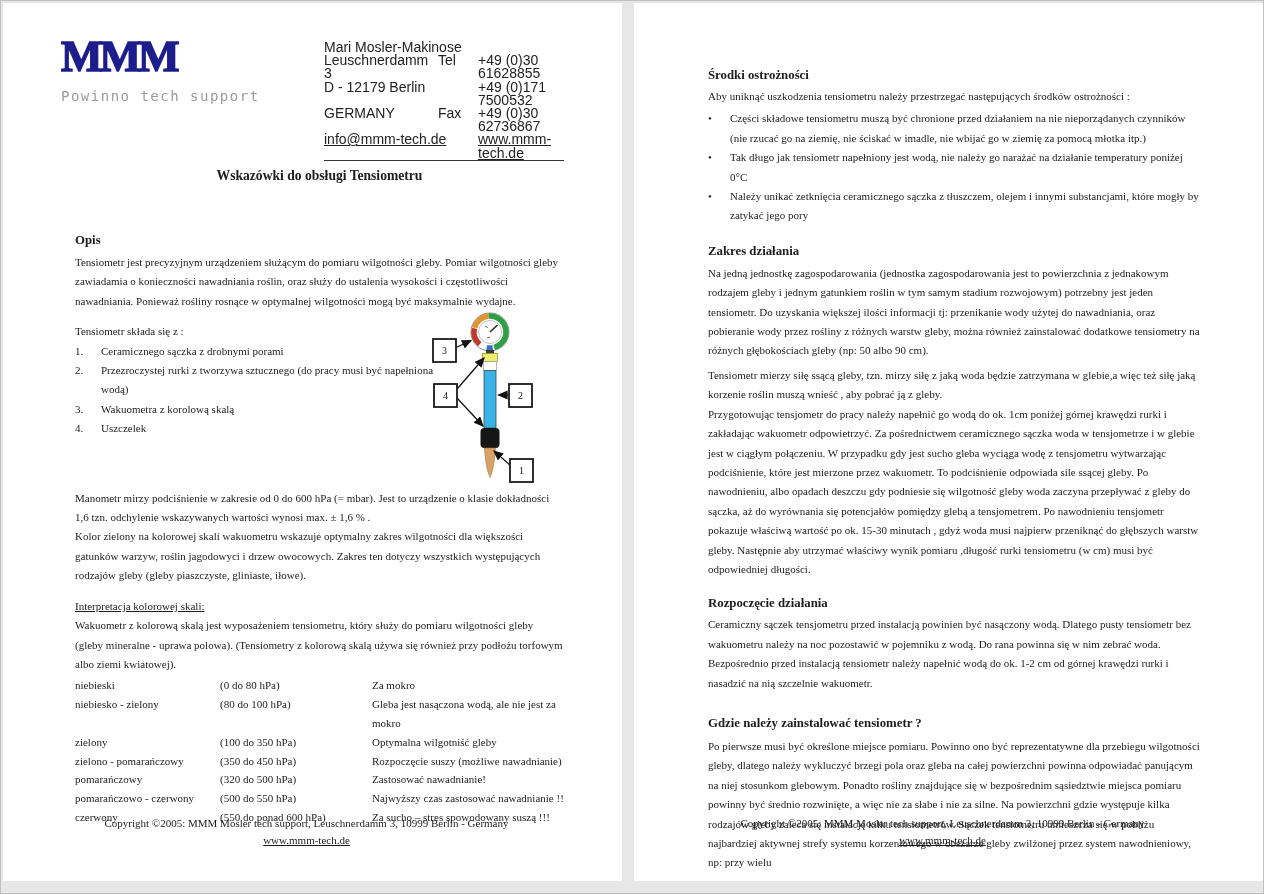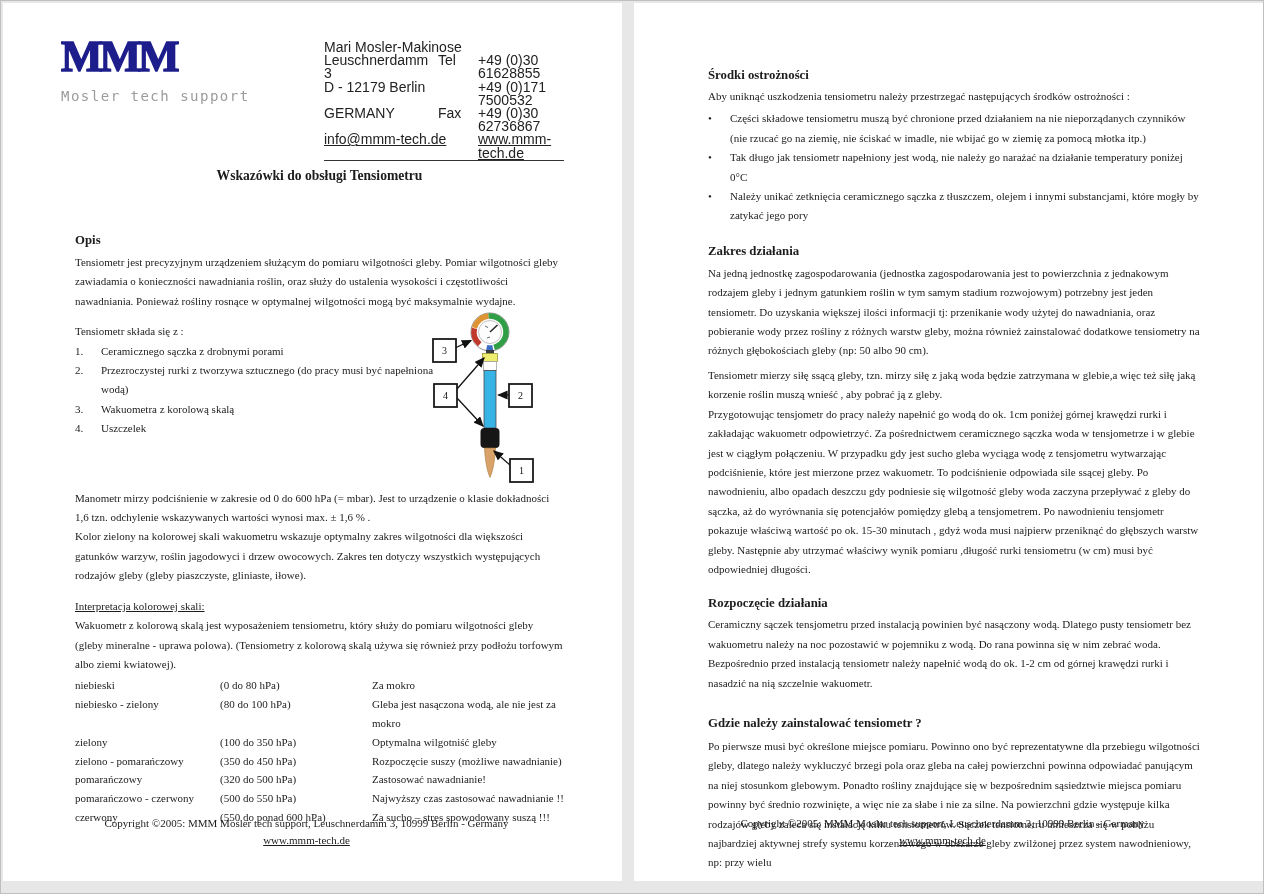--- a/index.html
+++ b/index.html
@@ -44,21 +44,21 @@
 </head>
 <body>
 
 <div class="canvas">
 
   <div class="page page-left">
     <div class="content">
 
       <div class="logo">
         <div class="logo-mmm">MMM</div>
-        <div class="logo-sub">Mosler tech support</div>
+        <div class="logo-sub">Powinno tech support</div>
       </div>
 
       <div class="contact">
         <div>Mari Mosler-Makinose</div>
         <div class="c-row">
           <span>Leuschnerdamm 3</span>
           <span>Tel</span>
           <span>+49 (0)30 61628855</span>
         </div>
         <div class="c-row">

